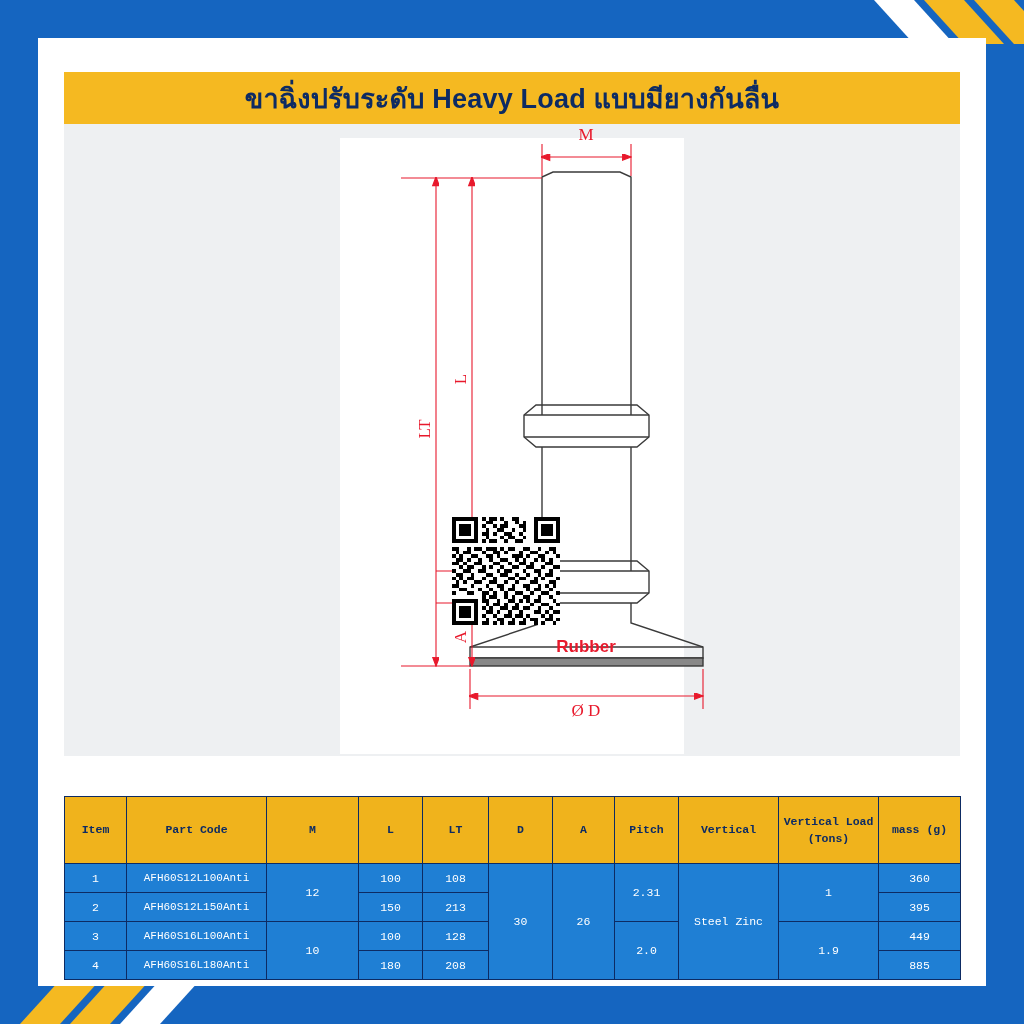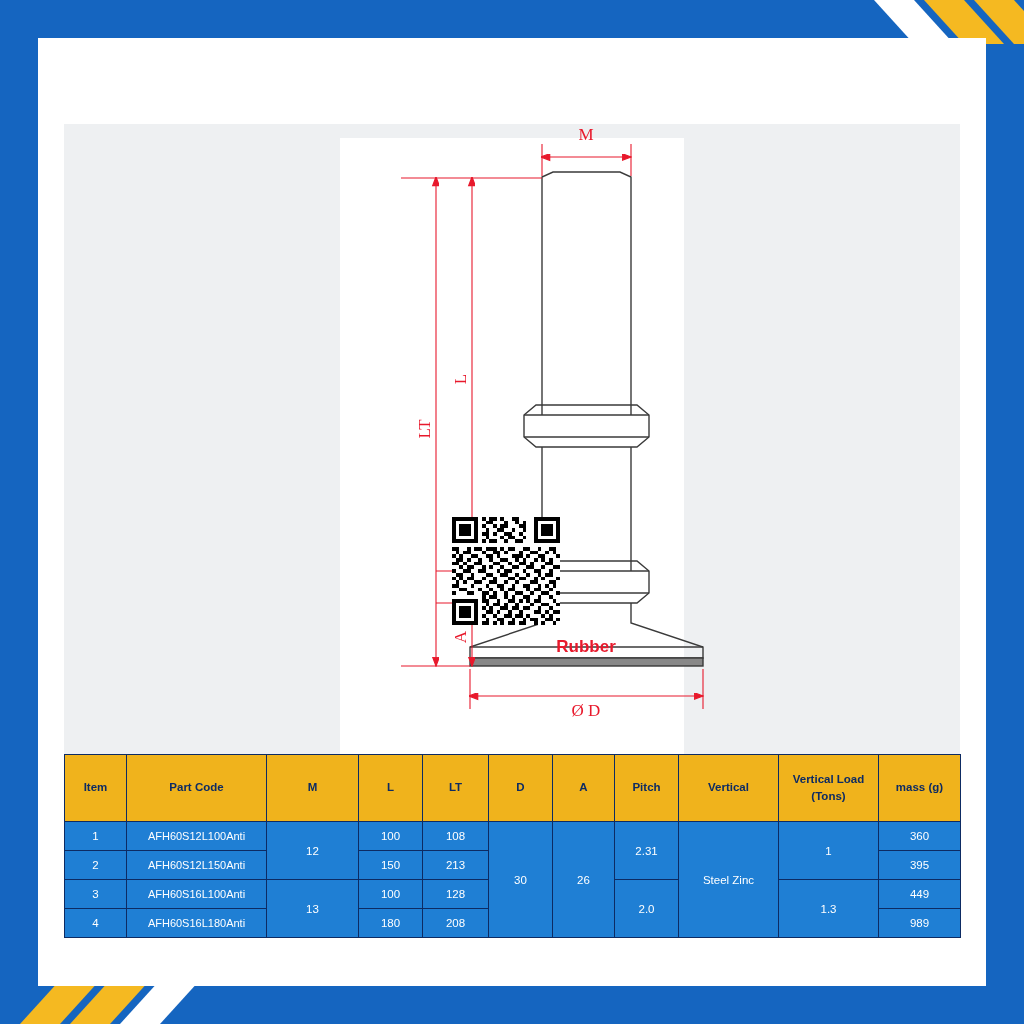--- a/index.html
+++ b/index.html
@@ -99,22 +99,23 @@
     left: 388px;
     top: 393px;
     width: 108px;
     height: 108px;
   }
 
   
   .spec-table-wrap {
     position: absolute;
     left: 26px;
-    top: 716px;
+    top: 758px;
     width: 932px;
+    font-family: Liberation Mono, monospace;
   }
   table.spec {
     border-collapse: collapse;
     width: 896px;
     table-layout: fixed;
   }
   table.spec th, table.spec td {
     border: 1px solid #0d2b63;
     text-align: center;
     vertical-align: middle;
@@ -170,20 +171,23 @@
   <div class="corner-bl">
     <svg width="330" height="44" viewBox="0 0 330 44">
       <polygon points="20,44 60,0 100,0 60,44" fill="#f5b921"></polygon>
       <polygon points="70,44 110,0 150,0 110,44" fill="#f5b921"></polygon>
       <polygon points="120,44 160,0 200,0 160,44" fill="#ffffff"></polygon>
     </svg>
   </div>
 
   <div class="inner">
 
+    <div class="title-bar">
+      <span class="title-text">ขาฉิ่งปรับระดับ Heavy Load แบบมียางกันลื่น</span>
+    </div>
 
     <div class="drawing-area">
       <div class="drawing-white"></div>
 
       <svg class="drawing-svg" width="896" height="632" viewBox="0 0 896 632">
         <g stroke="#3a3a3a" fill="none" stroke-width="1.4">
 
           <path d="M478,60 L478,53 L489,48 L556,48 L567,53 L567,60"></path>
           <line x1="478" y1="60" x2="478" y2="291"></line>
           <line x1="567" y1="60" x2="567" y2="291"></line>
@@ -538,32 +542,32 @@
           <tr>
             <td>2</td>
             <td class="partcode">AFH60S12L150Anti</td>
             <td>150</td>
             <td>213</td>
             <td>395</td>
           </tr>
           <tr>
             <td>3</td>
             <td class="partcode">AFH60S16L100Anti</td>
-            <td rowspan="2">13</td>
+            <td rowspan="2">10</td>
             <td>100</td>
             <td>128</td>
             <td rowspan="2">2.0</td>
-            <td rowspan="2">1.3</td>
+            <td rowspan="2">1.9</td>
             <td>449</td>
           </tr>
           <tr>
             <td>4</td>
             <td class="partcode">AFH60S16L180Anti</td>
             <td>180</td>
             <td>208</td>
-            <td>989</td>
+            <td>885</td>
           </tr>
         </tbody>
       </table>
     </div>
 
   </div>
 </div>
 
 </body></html>

